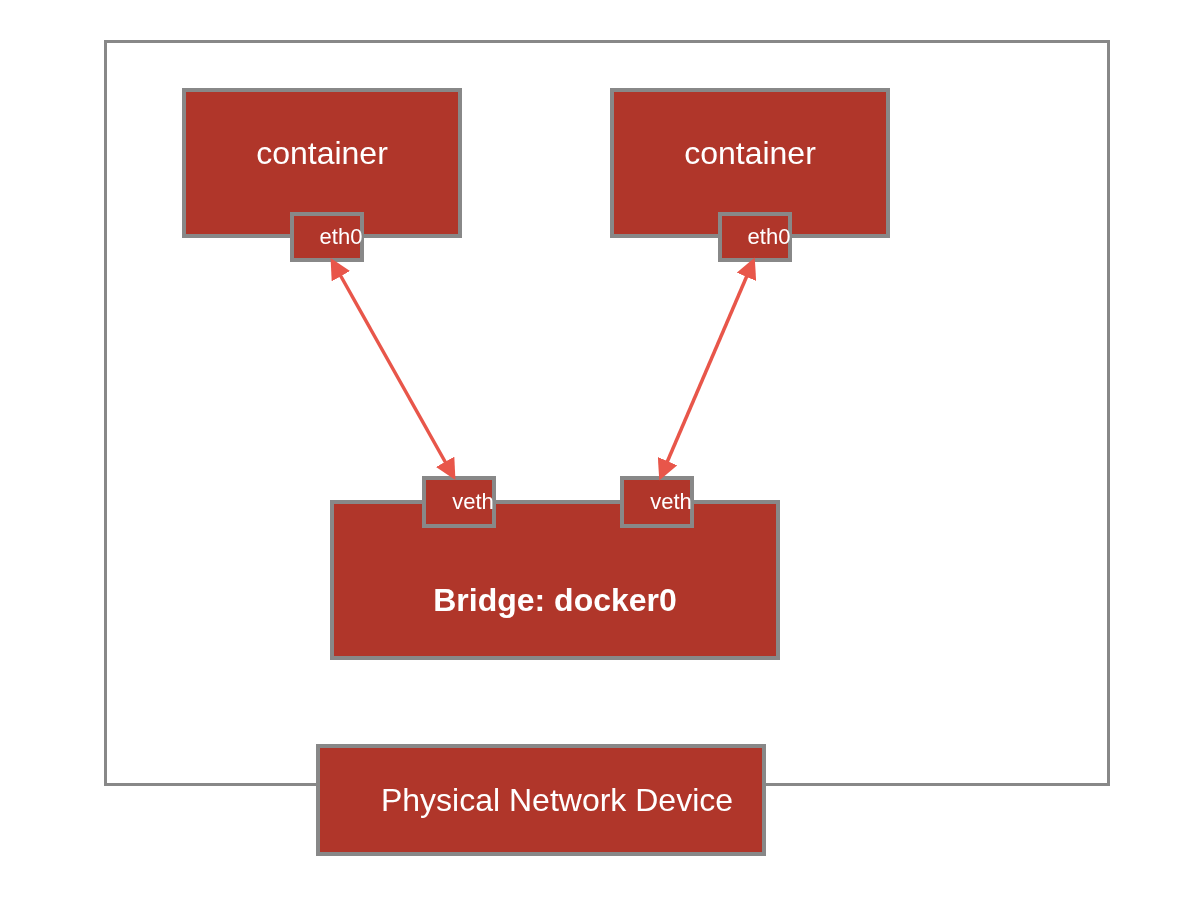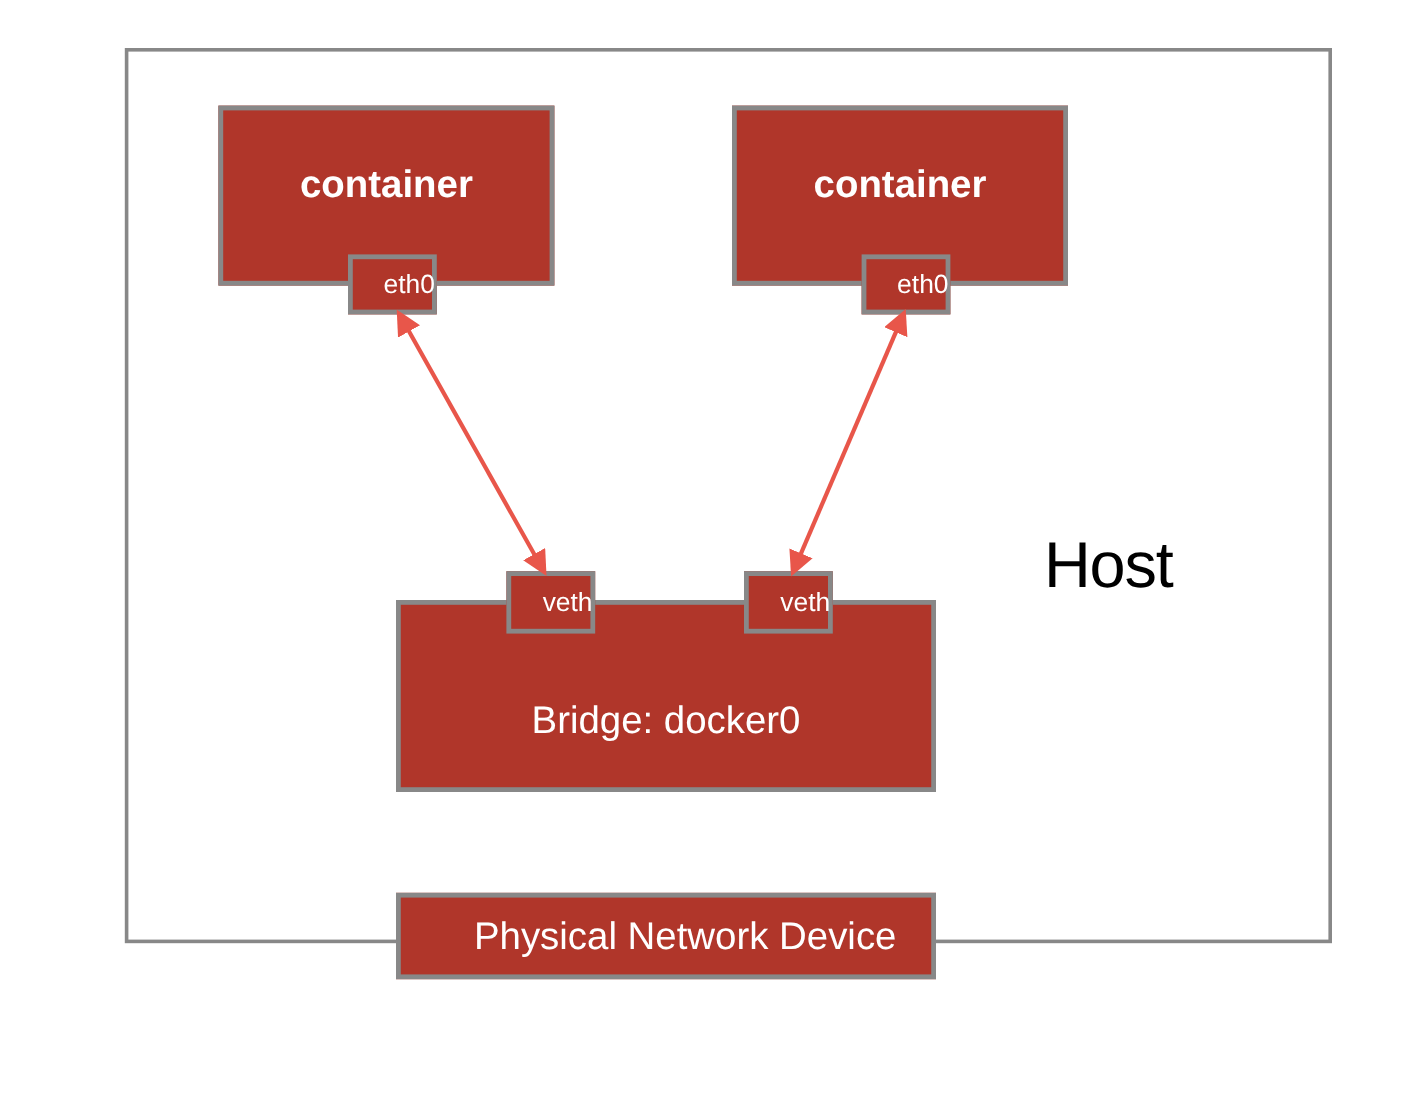--- a/index.html
+++ b/index.html
@@ -31,53 +31,52 @@
     border: 4px solid #888;
     color: #fff;
     display: flex;
     align-items: center;
     justify-content: center;
     text-align: center;
     box-sizing: border-box;
   }
   .container-box {
     font-size: 32px;
-    font-weight: 700;
+    font-weight: 400;
     line-height: 1.25;
     padding: 0 10px 20px 10px;
   }
   .small-box {
     font-size: 22px;
     font-weight: 300;
     padding-left: 28px;
   }
   .bridge-box {
     font-size: 32px;
-    font-weight: 400;
+    font-weight: 700;
     padding-top: 40px;
   }
   .phys-box {
     font-size: 32px;
     font-weight: 300;
   }
   svg.arrows {
     position: absolute;
     top: 0;
     left: 0;
     pointer-events: none;
   }
 </style>
 </head>
 <body>
 
 <div class="canvas">
 
   <div class="host-box" style="left:104px; top:40px; width:1000px; height:740px;"></div>
 
-  <div class="host-label" style="left:870px; top:440px;">Host</div>
 
   <div class="red-box container-box" style="left:182px; top:88px; width:280px; height:150px;">
     <div>
       <span>container</span><br>
     </div>
   </div>
   <div class="red-box small-box" style="left:290px; top:212px; width:74px; height:50px;">eth0</div>
 
   <div class="red-box container-box" style="left:610px; top:88px; width:280px; height:150px;">
     <div>
@@ -85,21 +84,21 @@
     </div>
   </div>
   <div class="red-box small-box" style="left:718px; top:212px; width:74px; height:50px;">eth0</div>
 
   <div class="red-box bridge-box" style="left:330px; top:500px; width:450px; height:160px;">
     <span>Bridge: docker0</span>
   </div>
   <div class="red-box small-box" style="left:422px; top:476px; width:74px; height:52px;">veth</div>
   <div class="red-box small-box" style="left:620px; top:476px; width:74px; height:52px;">veth</div>
 
-  <div class="red-box phys-box" style="left:330px; top:744px; width:450px; height:72px;padding-left:32px;">Physical Network Device</div>
+  <div class="red-box phys-box" style="left:316px; top:744px; width:450px; height:112px;padding-left:32px;">Physical Network Device</div>
 
   <svg class="arrows" width="1190" height="922">
     <defs>
       <marker id="arrowhead" markerWidth="6" markerHeight="6" refX="4" refY="3" orient="auto" markerUnits="strokeWidth">
         <path d="M0,0 L6,3 L0,6 Z" fill="#E8564A"></path>
       </marker>
       <marker id="arrowhead-start" markerWidth="6" markerHeight="6" refX="2" refY="3" orient="auto" markerUnits="strokeWidth">
         <path d="M6,0 L0,3 L6,6 Z" fill="#E8564A"></path>
       </marker>
     </defs>

